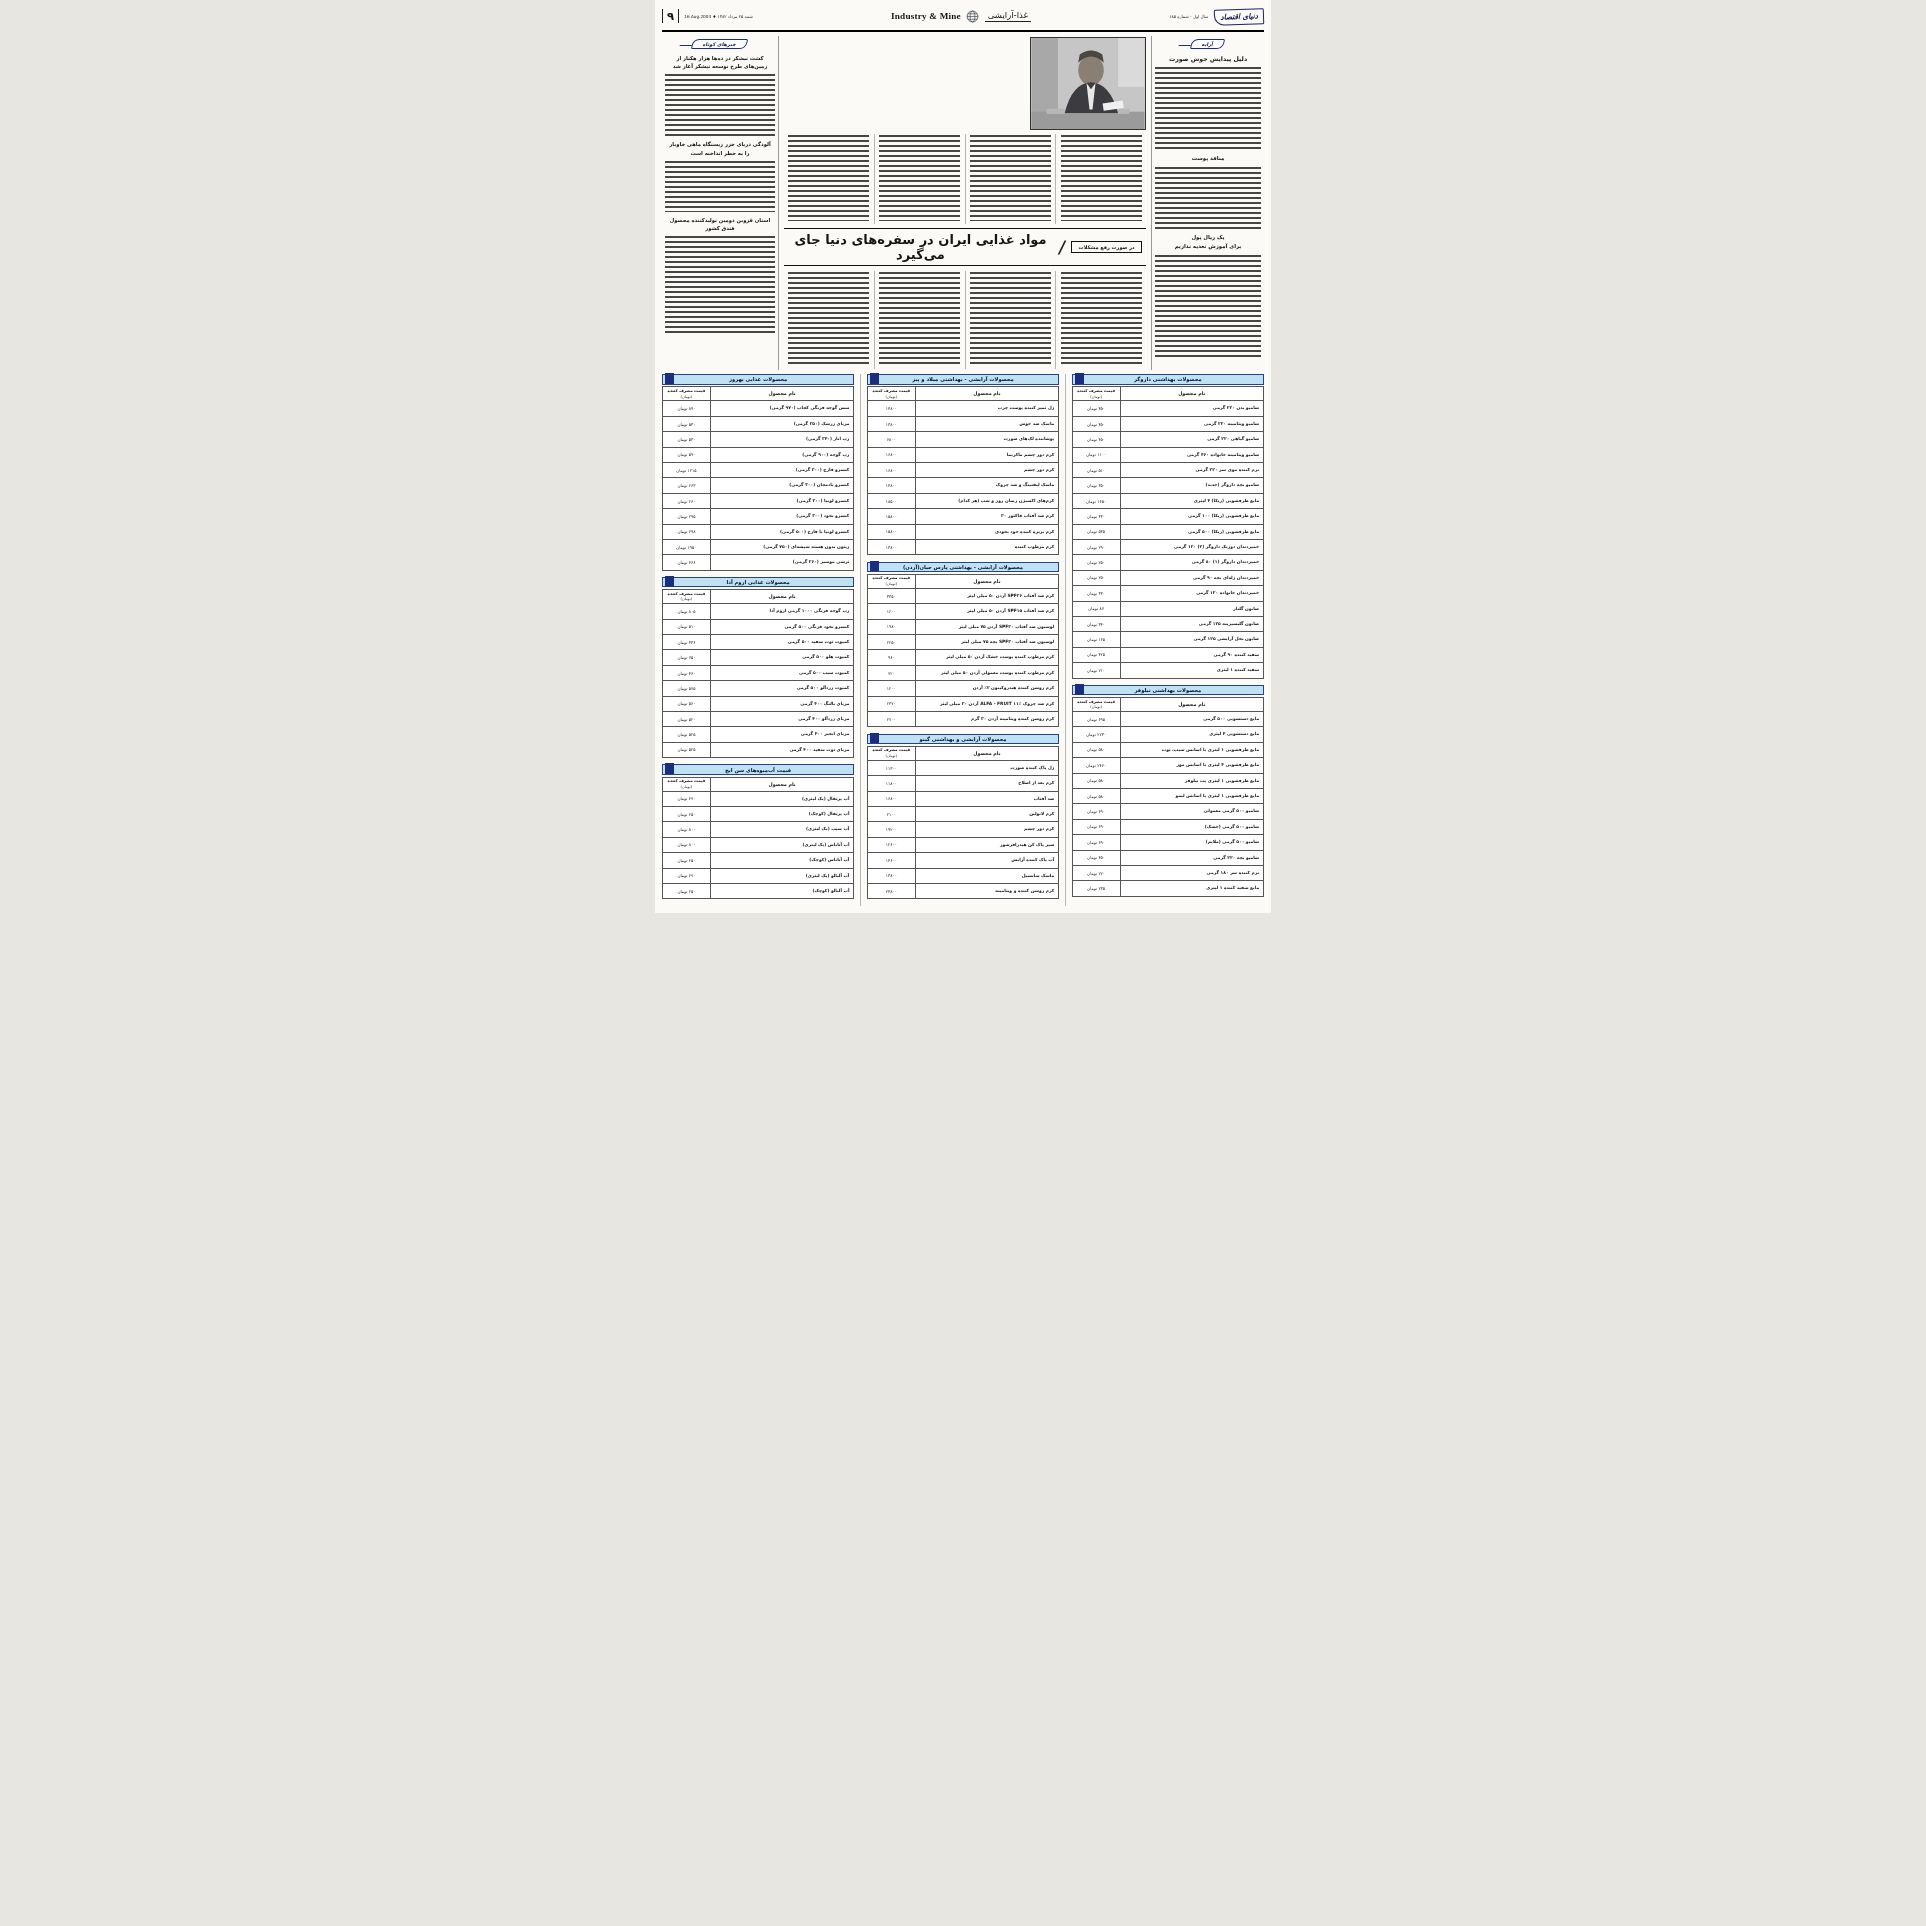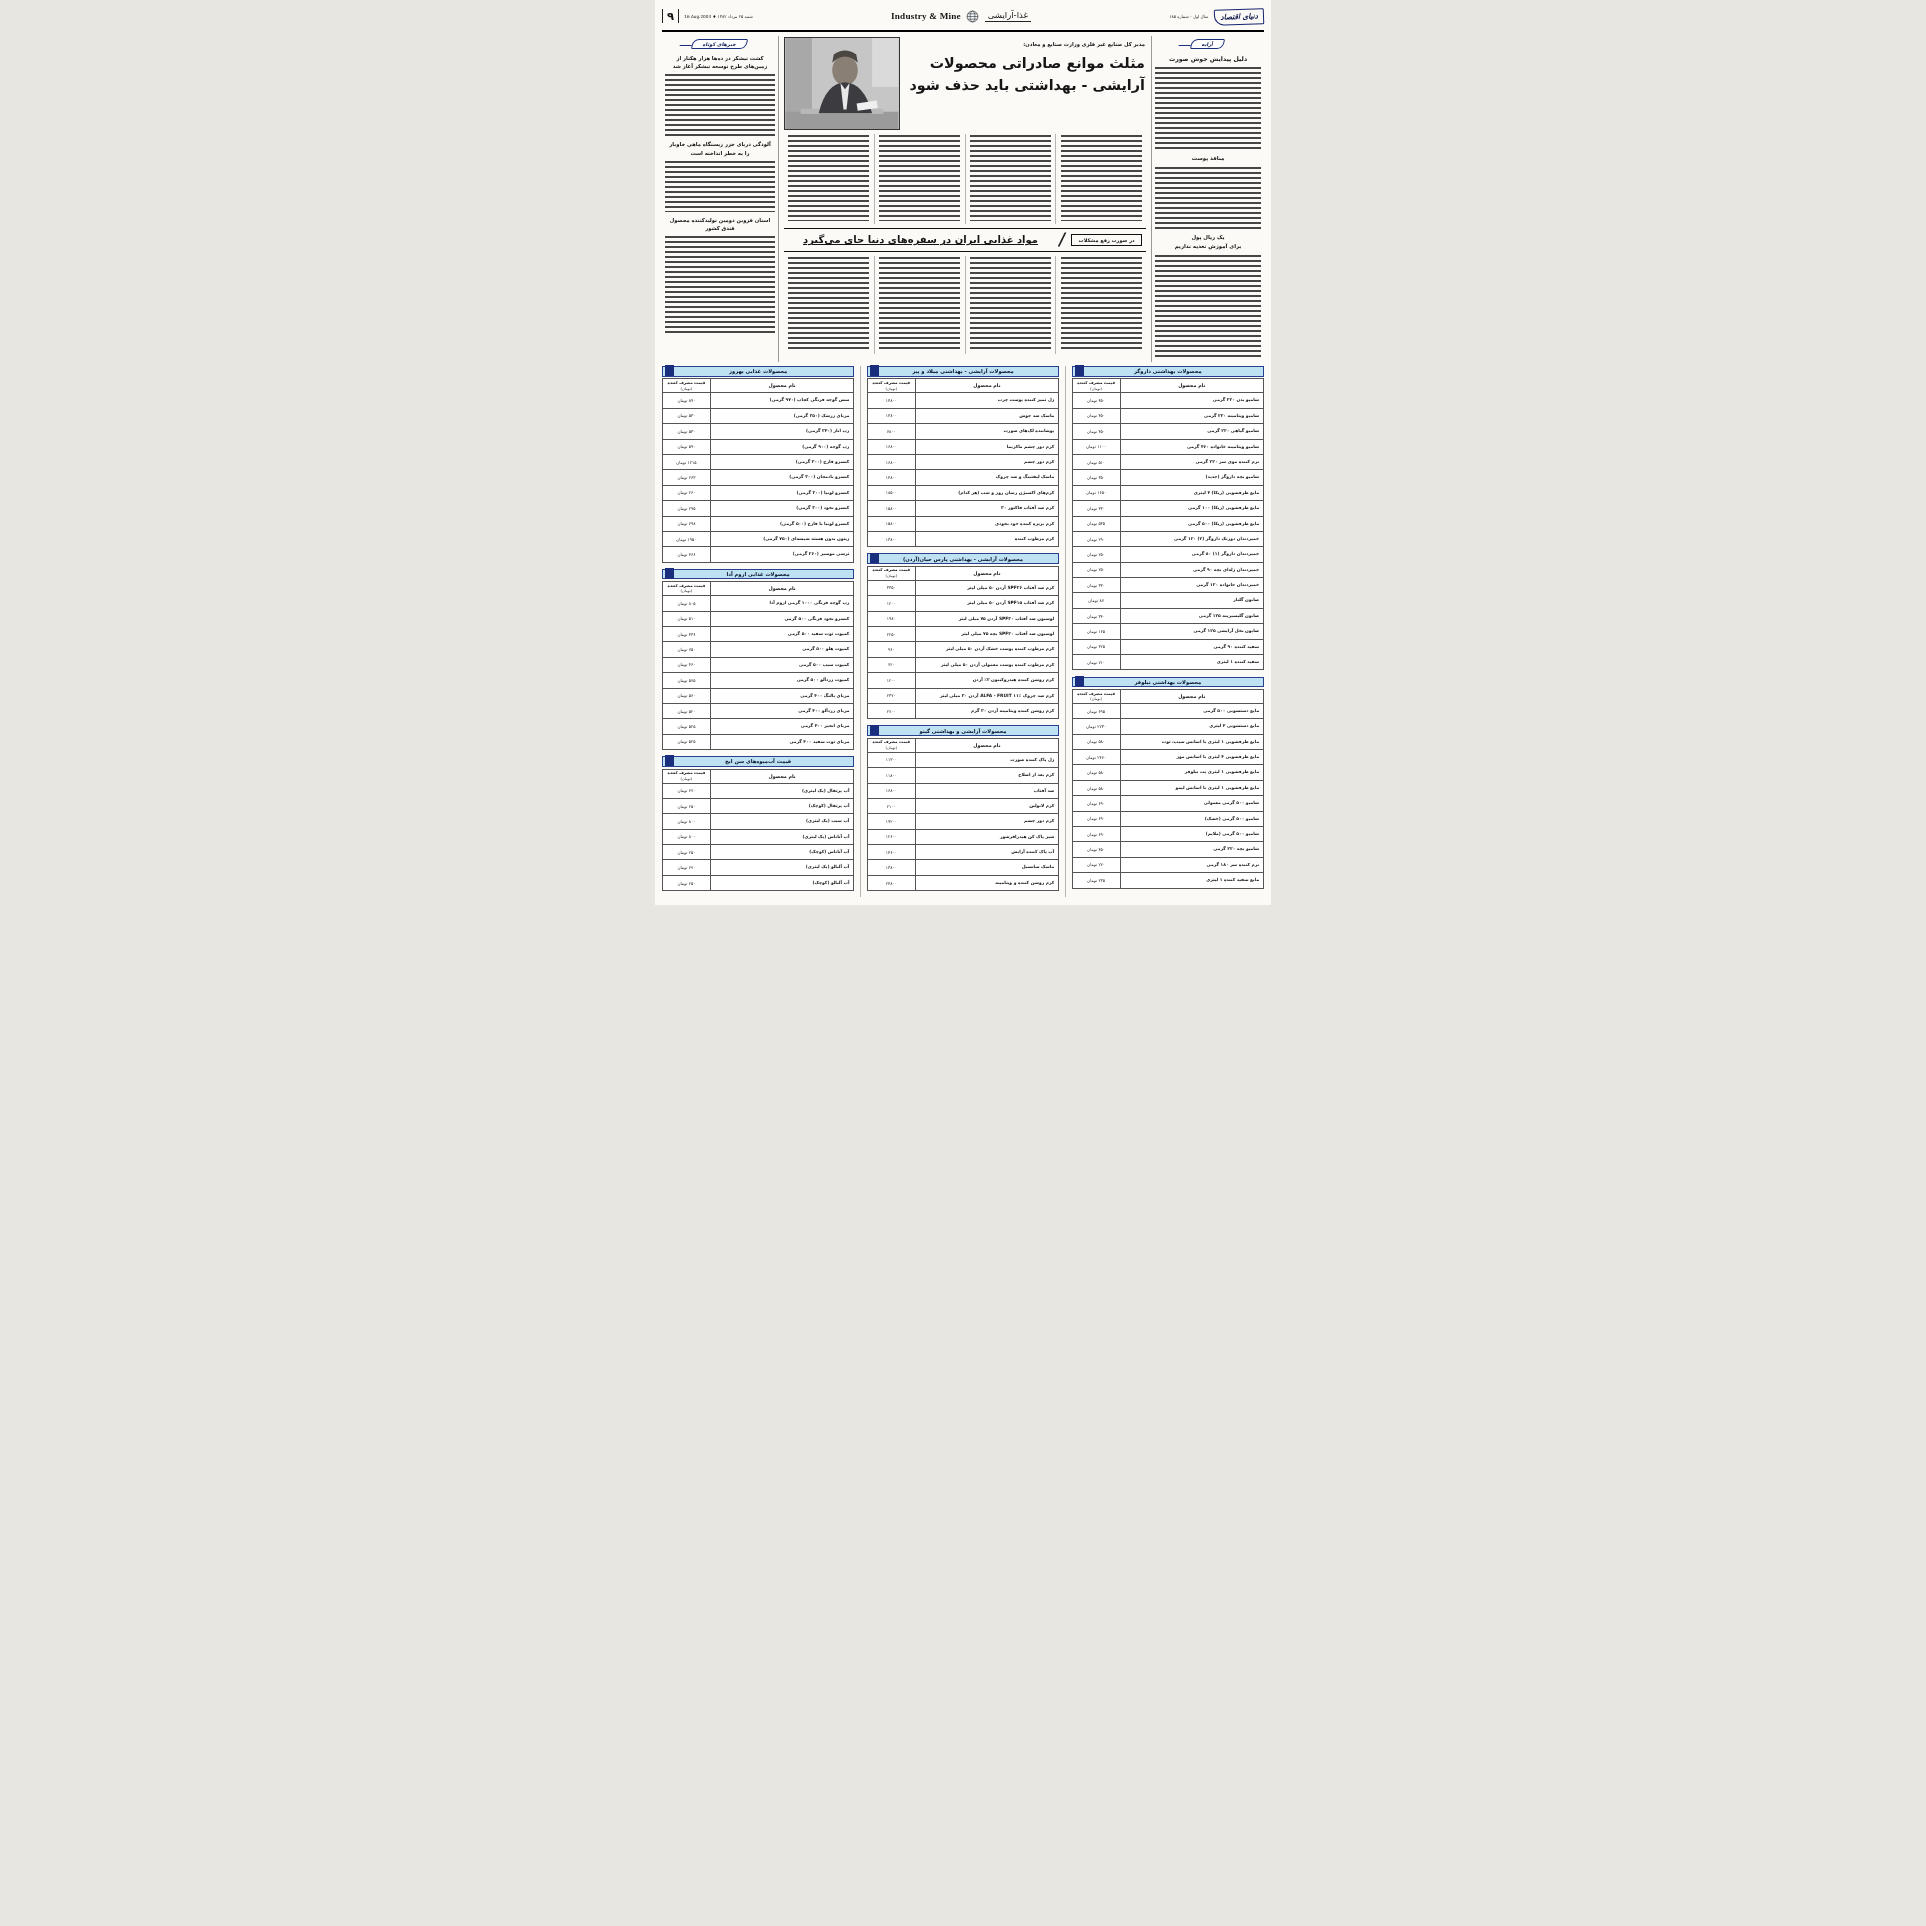--- a/index.html
+++ b/index.html
@@ -44,21 +44,21 @@
   .photo { flex:0 0 116px; height:93px; border:0.4px solid #333; background:#c9c9c9; overflow:hidden; }
   .photo svg { width:100%; height:100%; display:block; }
 
   .col4 { display:flex; }
   .tcol { flex:1; padding:0 3.5px; }
   .tcol:not(:last-child) { border-left:0.4px solid #b5b5b5; }
 
   .banner { border-top:1.2px solid #111; border-bottom:1.2px solid #111; display:flex; align-items:center; gap:6.2px; padding:3.1px 4.6px; margin:3.9px 0 4.6px; }
   .tagbox { border:0.8px solid #111; padding:1.9px 6.2px; font-weight:bold; font-size:5px; white-space:nowrap; }
   .slash { font-size:17px; font-weight:bold; color:#222; transform:skewX(-10deg); line-height:.9; }
-  .banner-title { flex:1; text-align:center; font-size:10px; font-weight:bold;text-decoration:underline; }
+  .banner-title { flex:1; text-align:center; font-size:13px; font-weight:bold; }
 
   
   .tables-region { display:flex; gap:6.2px; margin-top:3.9px; }
   .stack { flex:1; min-width:0; }
   .stack:not(:last-child){ border-left:0.4px solid #b5b5b5; padding-left:5.4px; }
   .tblock { margin-bottom:6.2px; }
 
   .tbar { position:relative; background:#bfe2f2; border:0.4px solid #27408f; height:10.4px; display:flex; align-items:center; justify-content:center; font-weight:bold; font-size:5.2px; margin-bottom:1.9px; color:#06102e; }
   .tsq { position:absolute; left:1.9px; top:-1.9px; width:9.2px; height:10.8px; background:#1b2d7d; }
 
@@ -106,27 +106,20 @@
       <div class="sim" style="height:62px"></div>
       <h3 class="side-sub">
         <span>یک ریال پول</span><br>
         <span>برای آموزش تغذیه نداریم</span>
       </h3>
       <div class="sim" style="height:103px"></div>
     </aside>
 
     <section class="mid">
       <div class="lead-top">
-        <div class="lead-text">
-          <div class="kicker">مدیر کل صنایع غیر فلزی وزارت صنایع و معادن:</div>
-          <h1 class="headline">
-            <span>مثلث موانع صادراتی محصولات</span><br>
-            <span>آرایشی - بهداشتی باید حذف شود</span>
-          </h1>
-        </div>
         <div class="photo">
           <svg viewBox="0 0 300 242" aria-hidden="true">
             <rect width="300" height="242" fill="#c6c6c6"></rect>
             <rect x="0" y="0" width="70" height="242" fill="#a8a8a8"></rect>
             <rect x="230" y="0" width="70" height="130" fill="#dadada"></rect>
             <rect x="0" y="196" width="300" height="46" fill="#9b9b9b"></rect>
             <rect x="40" y="188" width="220" height="14" fill="#b8b8b8"></rect>
             <ellipse cx="158" cy="86" rx="34" ry="40" fill="#8a7f74"></ellipse>
             <path d="M124 66 q34 -34 68 0 l-4 -22 q-30 -22 -60 0 z" fill="#4a4642"></path>
             <path d="M88 200 q20 -80 70 -82 q50 2 72 82 z" fill="#3c3c40"></path>

